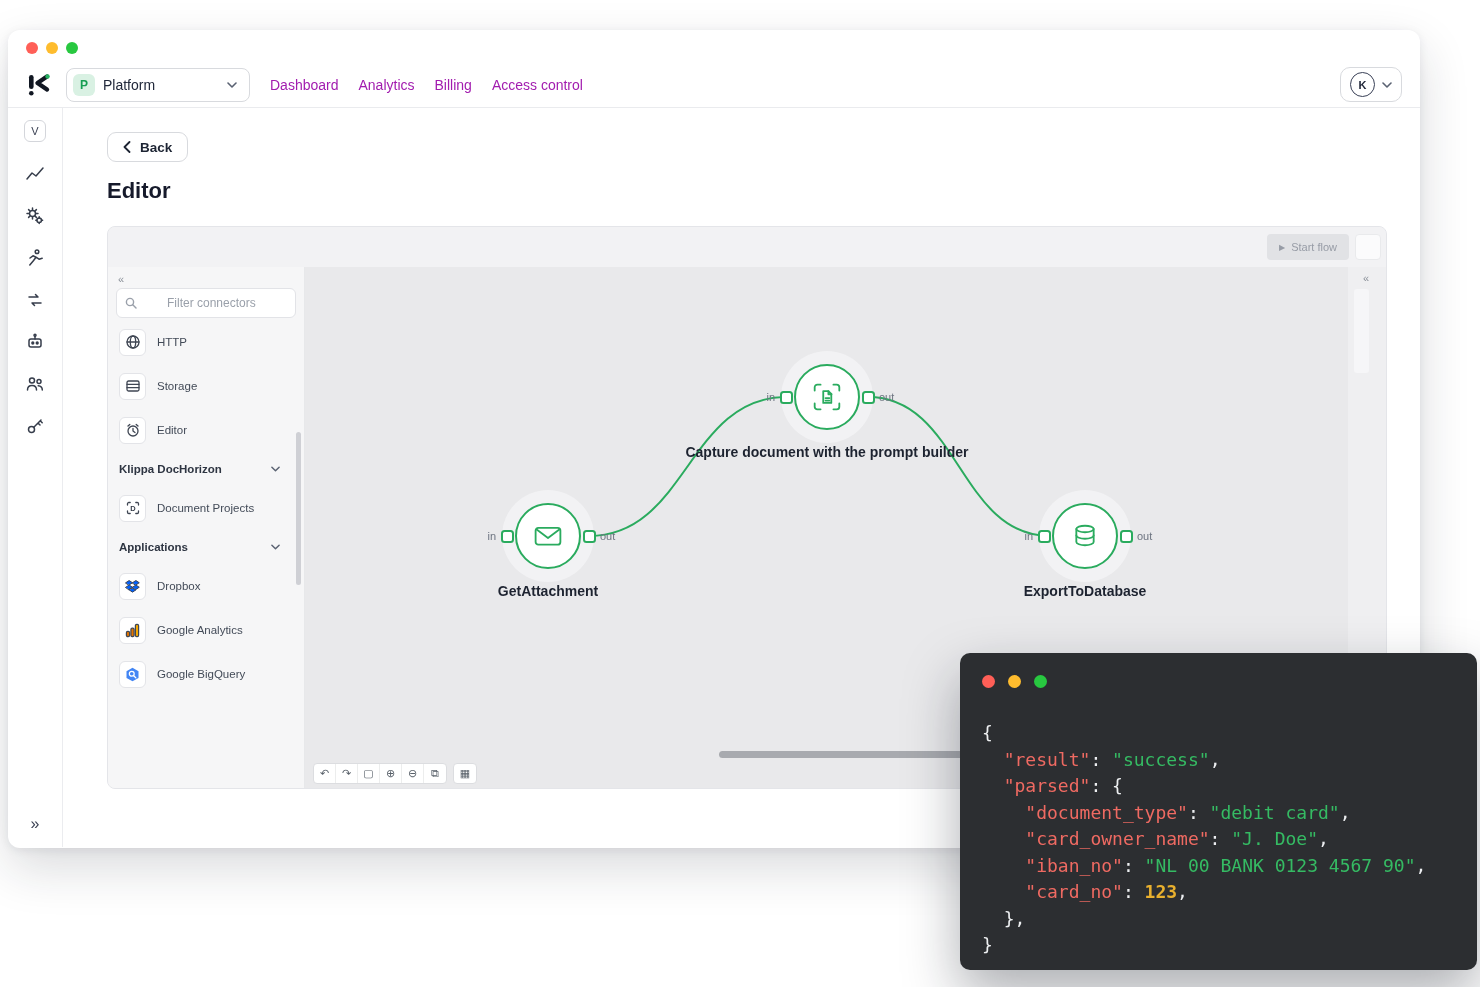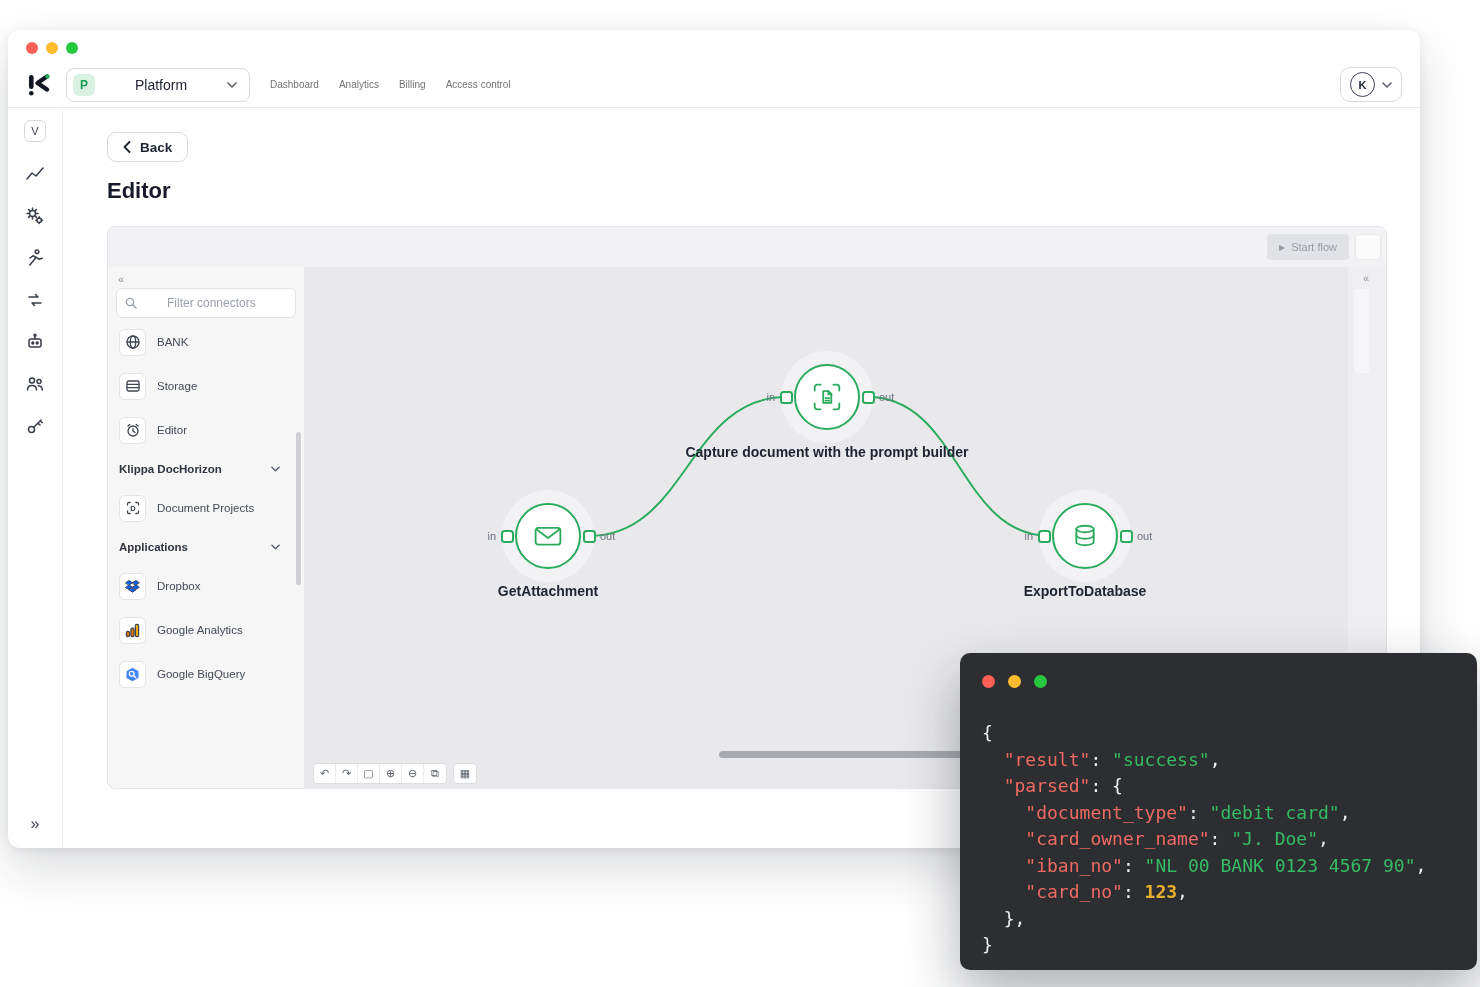--- a/index.html
+++ b/index.html
@@ -17,23 +17,23 @@
 
   
   .navbar { display: flex; align-items: center; height: 46px; margin-top: 8px;
     padding: 0 18px; border-bottom: 1px solid #eaebee; }
   .logo { width: 28px; height: 26px; display: flex; align-items: center; }
   .workspace { margin-left: 12px; width: 184px; height: 34px; border: 1px solid #d8dade;
     border-radius: 8px; display: flex; align-items: center; padding: 0 12px 0 6px; gap: 8px;
     cursor: pointer; background: #fff; }
   .ws-badge { width: 22px; height: 22px; border-radius: 6px; background: #d9f1e3; color: #169e52;
     font-size: 12px; font-weight: 700; display: flex; align-items: center; justify-content: center; }
-  .ws-label { font-size: 14px; color: #21283a; font-weight: 500; flex: 1; text-align: center; }
+  .ws-label { font-size: 14px; color: #21283a; font-weight: 500; flex: 1; }
   .nav-links { display: flex; gap: 20px; margin-left: 20px; }
-  .nav-link { font-size: 10px; color: #737373; font-weight: 500; cursor: pointer; text-align: center; }
+  .nav-link { font-size: 14px; color: #a21caf; font-weight: 500; cursor: pointer; text-align: center; }
   .nav-spacer { flex: 1; }
   .avatar-pill { display: flex; align-items: center; gap: 7px; border: 1px solid #d8dade;
     border-radius: 10px; padding: 4px 9px; cursor: pointer; }
   .avatar { width: 25px; height: 25px; border-radius: 50%; border: 1.5px solid #394056;
     display: flex; align-items: center; justify-content: center; font-size: 11px; font-weight: 700;
     color: #21283a; }
   .chev { stroke: #5a6272; stroke-width: 1.6; fill: none; stroke-linecap: round; stroke-linejoin: round; }
 
   
   .app-body { display: flex; height: 739px; }
@@ -263,21 +263,21 @@
             <div class="conn-list">
 
               <div class="conn-row">
                 <span class="icon-box">
                   <svg width="16" height="16" viewBox="0 0 16 16">
                       <circle cx="8" cy="8" r="6"></circle>
                       <ellipse cx="8" cy="8" rx="2.7" ry="6"></ellipse>
                       <line x1="2" y1="8" x2="14" y2="8"></line>
                     </svg>
                 </span>
-                <span class="conn-label">BANK</span>
+                <span class="conn-label">HTTP</span>
               </div>
 
               <div class="conn-row">
                 <span class="icon-box">
                   <svg width="16" height="16" viewBox="0 0 16 16">
                       <rect x="2" y="3" width="12" height="10" rx="1.5"></rect>
                       <line x1="2" y1="6.3" x2="14" y2="6.3"></line>
                       <line x1="2" y1="9.6" x2="14" y2="9.6"></line>
                     </svg>
                 </span>

